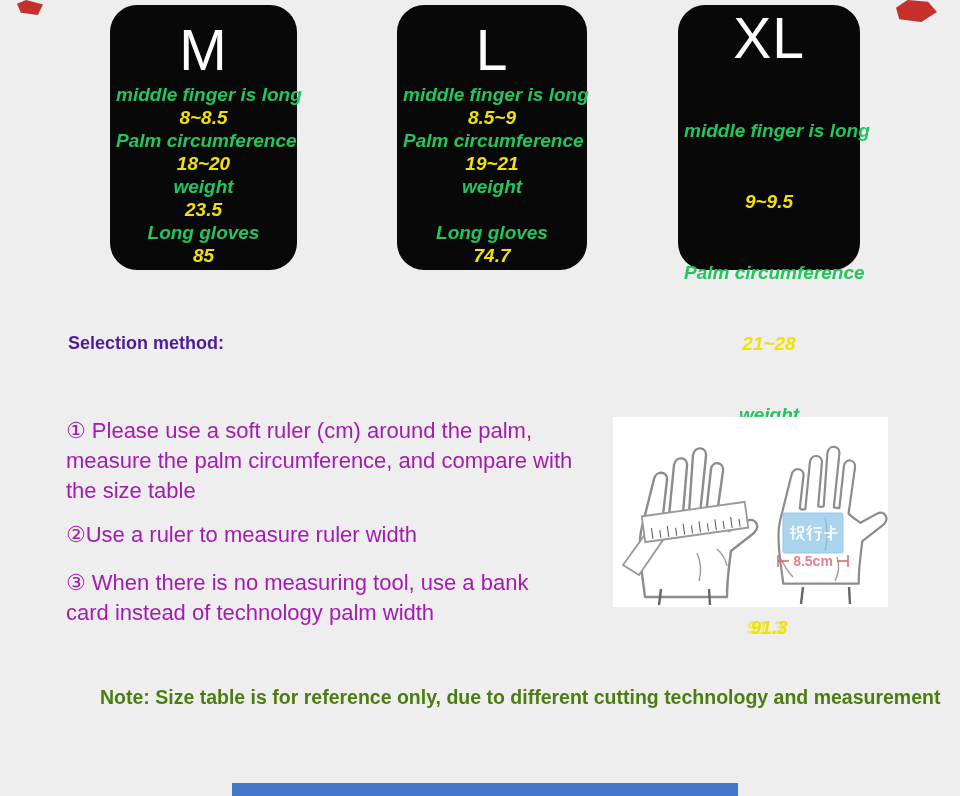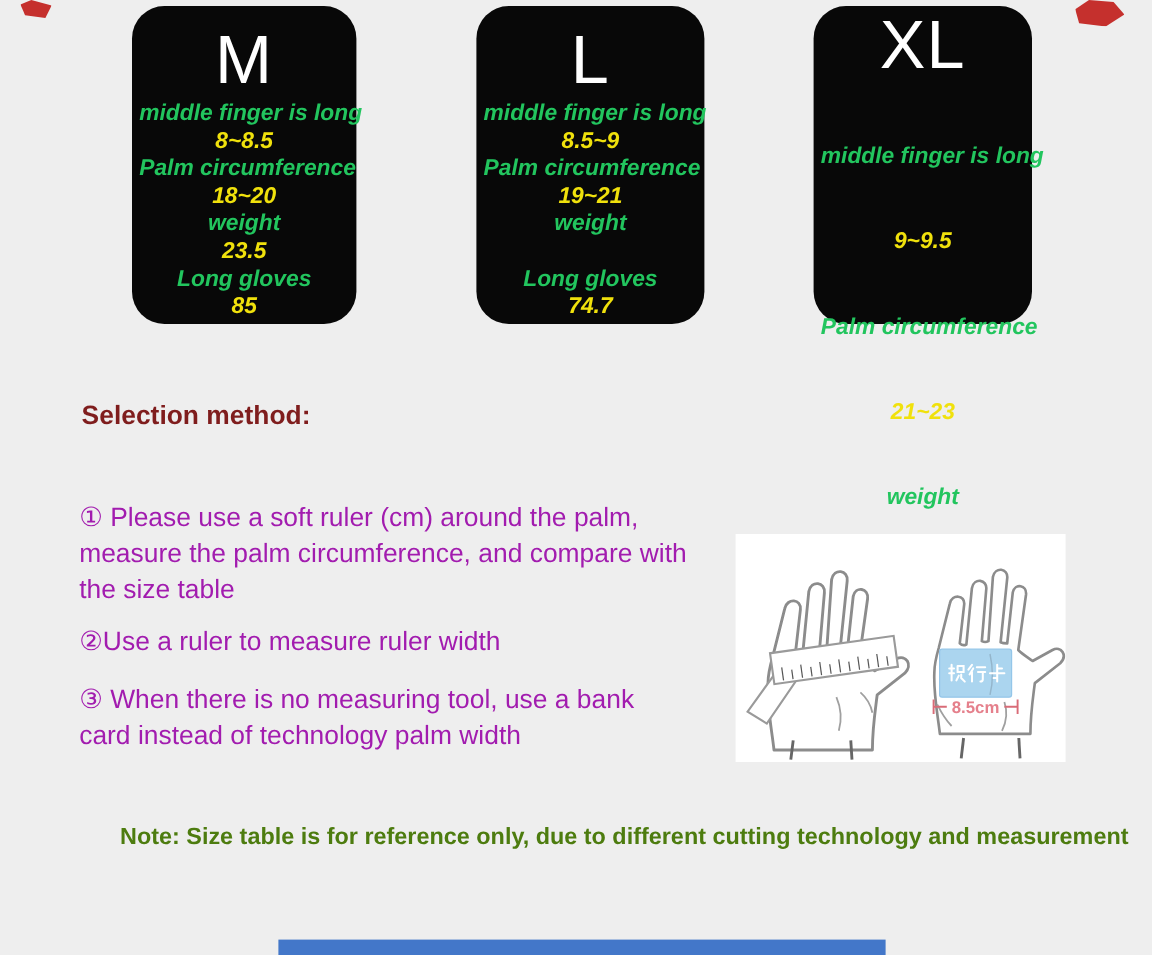--- a/index.html
+++ b/index.html
@@ -23,29 +23,29 @@
   }
   .card-row-label,.card-row-value{
     font-style:italic;font-weight:bold;font-size:19px;line-height:23px;min-height:23px;width:100%;
     white-space:nowrap;
   }
   .card-row-label{color:#22c55e;}
   .card-row-value{color:#f0e10c;}
   .card-row-value.overlap{text-shadow:-4px 0 rgba(240,225,12,.55);}
   
   .sel-heading{
-    position:absolute;left:68px;top:333px;font-size:22px;font-weight:bold;color:#7f1d1d;
+    position:absolute;left:68px;top:333px;font-size:18px;font-weight:bold;color:#4c1d95;
   }
   .step{position:absolute;left:66px;width:520px;font-size:22px;line-height:30px;color:#a21caf;}
   .step1{top:394px;width:516px;}
   .step2{top:498px;}
   .step3{top:546px;width:505px;}
   
   .panel{
-    position:absolute;left:613px;top:417px;width:275px;height:190px;background:#ffffff;margin-top:28px;
+    position:absolute;left:613px;top:417px;width:275px;height:190px;background:#ffffff;
   }
   
   .note{
     position:absolute;left:100px;top:682px;width:790px;
     font-size:19.5px;font-weight:bold;color:#4d7c0f;line-height:31px;
   }
   .note div{white-space:nowrap;}
   
   .corner{position:absolute;background:#c5302d;}
   .corner-left{left:17px;top:0;width:26px;height:15px;
@@ -82,21 +82,21 @@
   <div class="card-row-value"></div>
   <div class="card-row-label">Long gloves</div>
   <div class="card-row-value">74.7</div>
 </div>
 
 <div class="size-card xl">
   <div class="size-letter">XL</div>
   <div class="card-row-label">middle finger is long</div>
   <div class="card-row-value">9~9.5</div>
   <div class="card-row-label">Palm circumference</div>
-  <div class="card-row-value">21~23</div>
+  <div class="card-row-value">21~28</div>
   <div class="card-row-label">weight</div>
   <div class="card-row-value">24.5</div>
   <div class="card-row-label">Long gloves</div>
   <div class="card-row-value overlap">91.3</div>
 </div>
 
 <div class="sel-heading">Selection method:</div>
 <p class="step step1">① Please use a soft ruler (cm) around the palm, measure the palm circumference, and compare with the size table</p>
 <p class="step step2">②Use a ruler to measure ruler width</p>
 <p class="step step3">③ When there is no measuring tool, use a bank card instead of technology palm width</p>

